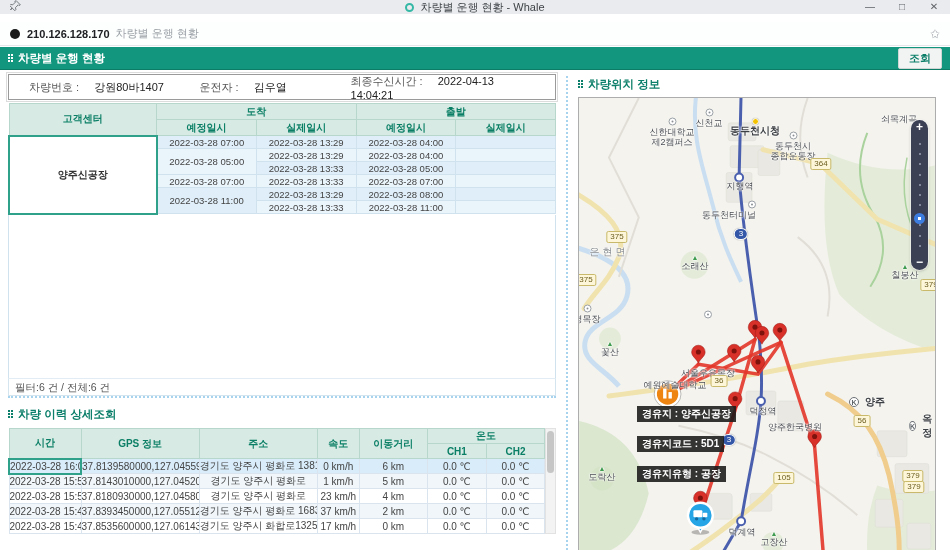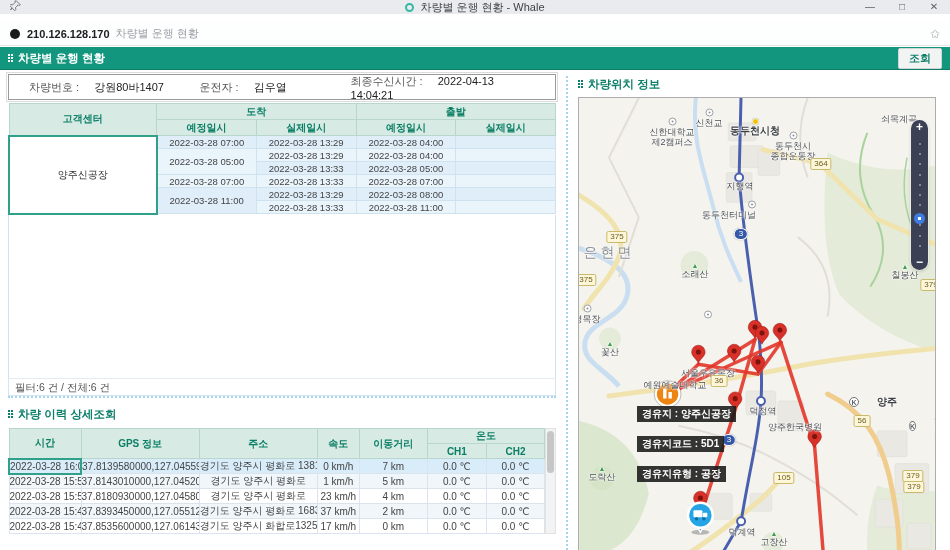--- a/index.html
+++ b/index.html
@@ -51,21 +51,21 @@
 
   .trip-block { margin-top:3px; height:295px; display:flex; flex-direction:column;
     border-bottom:2px dotted #a7d3ee; }
   table { border-collapse:collapse; width:100%; table-layout:fixed; }
   .trip-table, .hist-table { border:1px solid #2fa18b; }
   th { background:#d7eae3; color:#0b7f66; font-size:10px; font-weight:bold;
     border:1px solid #b7d6cc; height:16px; }
   .trip-table td { font-size:9.5px; color:#444; text-align:center; height:13px;
     border:1px solid #cfe2ee; background:#dfeef8; }
   .trip-table tr.alt td { background:#eaf4fb; }
-  .trip-table td.center-cell { background:#fff; border:2px solid #2fa18b; color:#333; font-size:10px; }
+  .trip-table td.center-cell { background:#fff; border:2px solid #2fa18b; color:#333; font-size:10px;font-weight:bold; }
   .trip-filler { flex:1; border-left:1px solid #cfe2ee; border-right:1px solid #cfe2ee; background:#fff; }
   .filter-status { height:18px; border:1px solid #d5e5f0; border-top:1px solid #e2ecf4;
     font-size:10.5px; color:#555; padding:2px 6px; background:#fff; }
 
   .hist-title { margin-top:6px; }
   .hist-wrap { position:relative; margin-top:4px; height:106px; overflow:hidden; width:548px; }
   .hist-area { width:537px; }
   .hist-table th { height:15px; }
   .hist-table td { font-size:10px; color:#444; text-align:center; height:14px;
     border:1px solid #d9e4ee; background:#fff; white-space:nowrap; overflow:hidden; }
@@ -83,26 +83,26 @@
   .lbl { position:absolute; transform:translate(-50%,-50%); display:flex; flex-direction:column;
     align-items:center; font-size:9px; color:#4a4d52; white-space:nowrap;
     text-shadow:0 0 2px #fff,0 0 2px #fff,0 0 2px #fff; line-height:10px;}
   .lbl .mtn-ico { color:#3e9b4f; font-size:7px; line-height:7px; }
   .lbl .poi-dot { width:8px; height:8px; background:#fff; border:1px solid #9aa0a6; border-radius:50%;
     display:flex; align-items:center; justify-content:center; margin-bottom:1px;}
   .lbl .poi-dot::after { content:""; width:2px; height:2px; border-radius:50%; background:#8a8f94; }
   .lbl.city { font-weight:bold; font-size:10px; color:#3c3f43;}
   .lbl .city-dot { width:7px; height:7px; border-radius:50%; background:#f3c200; border:1.5px solid #fff;
     box-shadow:0 0 1px #999; margin-bottom:1px;}
-  .lbl.area { color:#8b8f93; letter-spacing:3px; font-size:14px; }
+  .lbl.area { color:#8b8f93; letter-spacing:3px; font-size:10px; }
   .badge-y { position:absolute; transform:translate(-50%,-50%); background:#fdf6d8; border:1px solid #c9b96a;
     border-radius:2px; font-size:8px; color:#6b5d1f; padding:0 3px; line-height:10px; }
   .badge-b { position:absolute; transform:translate(-50%,-50%); background:#3457a8; color:#fff;
     border:1px solid #fff; border-radius:45%; font-size:8px; padding:0 4px; line-height:10px; box-shadow:0 0 1px #777;}
-  .k-badge { position:absolute; transform:translate(0,-50%); display:flex; align-items:center; gap:18px;
+  .k-badge { position:absolute; transform:translate(0,-50%); display:flex; align-items:center; gap:6px;
     font-size:10px; font-weight:bold; color:#3c3f43; text-shadow:0 0 2px #fff,0 0 2px #fff;}
   .k-badge .k-circ { width:10px; height:10px; border-radius:50%; background:#fff; border:1px solid #6b7075;
     font-size:7px; color:#5f6469; display:flex; align-items:center; justify-content:center; font-weight:bold;}
   .tooltip { position:absolute; display:flex; flex-direction:column; gap:14px; z-index:5;}
   .tooltip span { background:rgba(25,25,25,.88); color:#fff; font-size:10px; font-weight:bold;
     padding:1px 5px; width:fit-content; }
   .zoom-slider { position:absolute; right:7px; top:22px; width:17px; height:150px; background:#3c4055;
     border-radius:9px; box-shadow:0 0 0 1px rgba(255,255,255,.55),0 1px 3px rgba(0,0,0,.3);
     display:flex; flex-direction:column; align-items:center; z-index:6;}
   .zoom-slider .zs-btn { color:#fff; font-size:12px; font-weight:bold; height:15px; line-height:15px; cursor:pointer;}
@@ -256,21 +256,21 @@
                 <th>CH1</th>
                 <th>CH2</th>
               </tr>
             </thead>
             <tbody>
                 <tr class="selected">
                   <td class="sel-cell">2022-03-28 16:05</td>
                   <td>37.8139580000,127.0455980000</td>
                   <td>경기도 양주시 평화로 1381 (덕계동)</td>
                   <td>0 km/h</td>
-                  <td>7 km</td>
+                  <td>6 km</td>
                   <td>0.0 ℃</td>
                   <td>0.0 ℃</td>
                 </tr>
                 <tr class="odd">
                   <td>2022-03-28 15:56</td>
                   <td>37.8143010000,127.0452040000</td>
                   <td>경기도 양주시 평화로</td>
                   <td>1 km/h</td>
                   <td>5 km</td>
                   <td>0.0 ℃</td>
@@ -458,21 +458,21 @@
               <span>동두천시</span>
               <span>종합운동장</span>
             </div>
             <div class="lbl poi" style="left: 150px; top: 112px; align-items: flex-end;">
               <span class="poi-dot"></span>
               <span>동두천터미널</span>
             </div>
             <div class="lbl area" style="left: 30px; top: 154px;">
               <span>은현면</span>
             </div>
-            <div class="lbl mtn" style="left: 116px; top: 172px;">
+            <div class="lbl mtn" style="left: 116px; top: 164px;">
               <span class="mtn-ico">▲</span>
               <span>소래산</span>
             </div>
             <div class="lbl mtn" style="left: 300px; top: 173px; margin-left: 26px;">
               <span class="mtn-ico">▲</span>
               <span>칠봉산</span>
             </div>
             <div class="lbl poi" style="left: 8px; top: 216px;">
               <span class="poi-dot"></span>
               <span>경목장</span>

